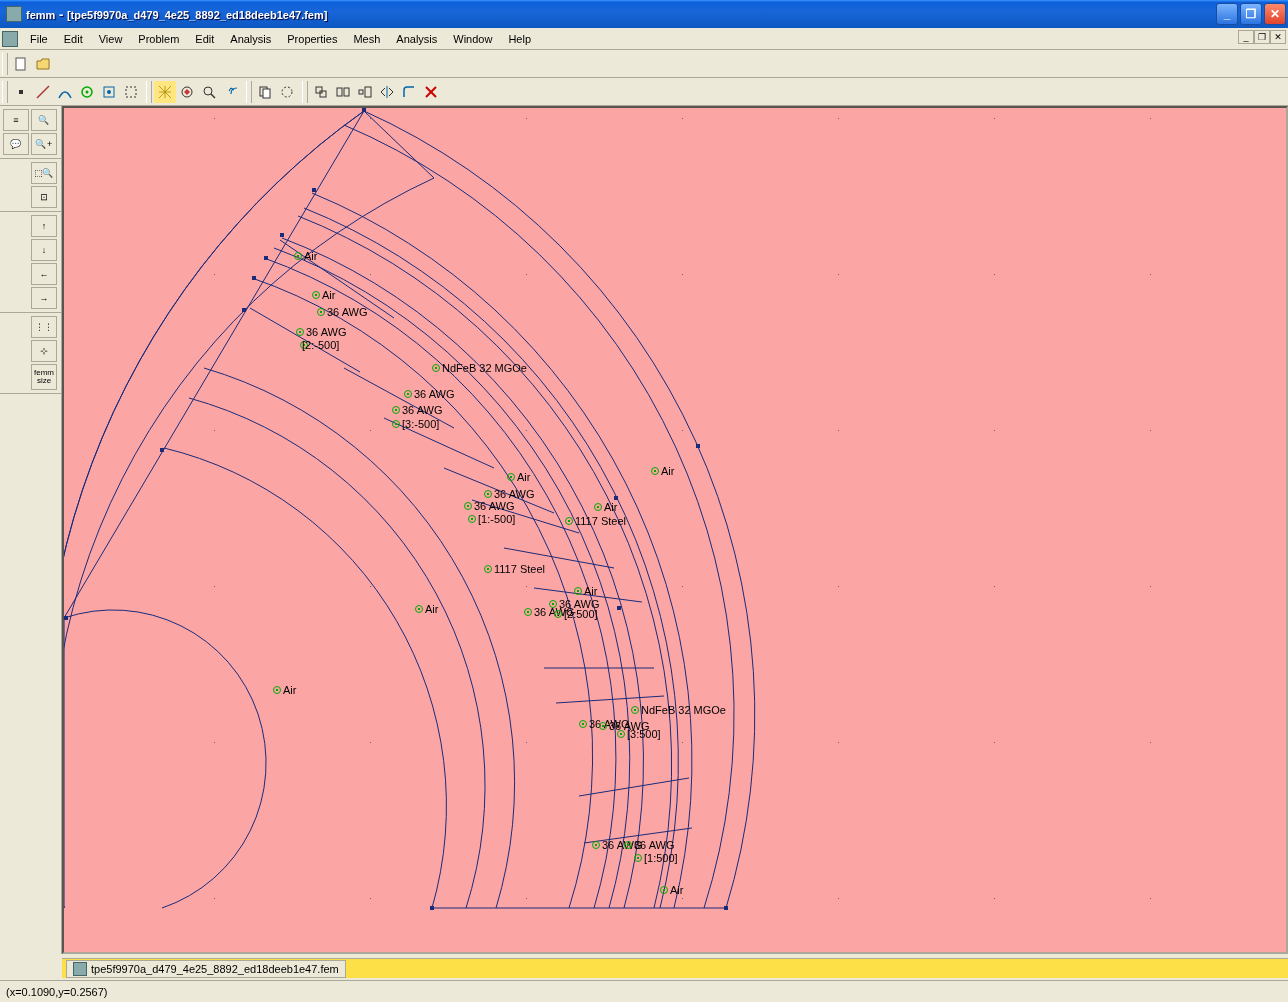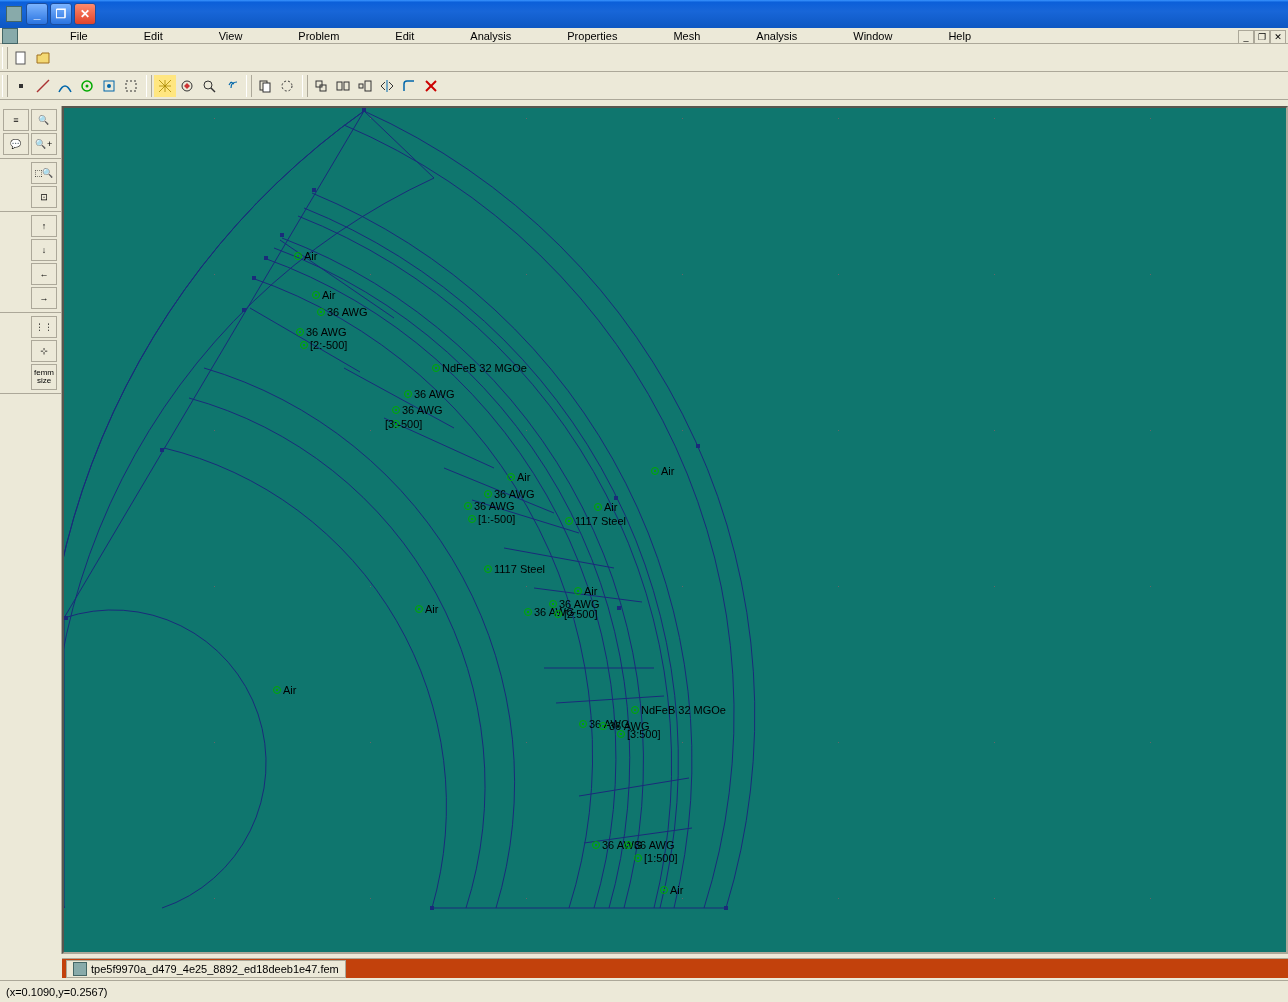--- a/index.html
+++ b/index.html
@@ -8,62 +8,65 @@
 
 .titlebar { height: 28px; background: linear-gradient(to bottom, #3a95ff 0%, #0b5fd9 8%, #1866d8 40%, #0d57c2 100%); display: flex; align-items: center; padding: 0 2px; color: white; font-weight: bold; }
 .titlebar .icon { width: 16px; height: 16px; background: #8aa; margin: 0 4px; border: 1px solid #466; }
 .titlebar .title { flex: 1; font-size: 13px; text-shadow: 1px 1px 1px #003; }
 .win-btns { display: flex; gap: 2px; }
 .win-btn { width: 22px; height: 22px; border-radius: 3px; border: 1px solid #1b4d9e; display: flex; align-items: center; justify-content: center; color: white; font-weight: bold; font-size: 12px; cursor: default; }
 .win-min, .win-max { background: linear-gradient(to bottom, #7bb4ff, #2b74e0); }
 .win-close { background: linear-gradient(to bottom, #ff8a6b, #e0432b); }
 
 
-.menubar { height: 16px; background: #ece9d8; display: flex; align-items: center; padding: 0 2px; border-bottom: 1px solid #aca899; position: relative; gap: 40px; }
+.menubar { height: 22px; background: #ece9d8; display: flex; align-items: center; padding: 0 2px; border-bottom: 1px solid #aca899; position: relative; }
 .menubar .menu-icon { width: 16px; height: 16px; background: #8aa; margin-right: 4px; border: 1px solid #466; }
 .menubar .menu-item { padding: 2px 8px; cursor: default; }
 .mdi-btns { position: absolute; right: 2px; top: 2px; display: flex; gap: 0; }
 .mdi-btn { width: 16px; height: 14px; border: 1px solid #aca899; background: #ece9d8; font-size: 9px; display: flex; align-items: center; justify-content: center; cursor: default; }
 
 
 .toolbar-row { height: 28px; background: #ece9d8; display: flex; align-items: center; border-bottom: 1px solid #aca899; padding: 0 2px; }
 .toolbar-row .grip { width: 6px; height: 22px; border-left: 1px solid #fff; border-right: 1px solid #aca899; margin-right: 2px; }
 .tbtn { width: 22px; height: 22px; border: 1px solid transparent; display: flex; align-items: center; justify-content: center; margin: 0 0px; cursor: default; }
 .tbtn.sep-after { margin-right: 4px; }
 .tbtn svg { width: 16px; height: 16px; }
 
 
 .main { position: absolute; top: 106px; left: 0; right: 0; bottom: 48px; display: flex; background: #ece9d8; }
 .side-toolbars { width: 62px; display: flex; flex-direction: column; border-right: 1px solid #aca899; }
 .side-col { display: flex; flex-wrap: wrap; width: 62px; padding: 2px; gap: 0; border-bottom: 1px solid #aca899; }
 .side-btn { width: 26px; height: 22px; border: 1px solid #aca899; background: #ece9d8; display: flex; align-items: center; justify-content: center; margin: 1px; cursor: default; font-size: 9px; }
 .grid-size-btn { width: 26px; height: 26px; font-size: 8px; text-align: center; line-height: 1; }
 
 
-.canvas { flex: 1; background: #0f766e; position: relative; border: 2px inset #aca899; overflow: hidden; }
+.canvas { flex: 1; background: #fca5a5; position: relative; border: 2px inset #aca899; overflow: hidden; }
 .canvas svg { position: absolute; top: 0; left: 0; }
 .label { position: absolute; font-size: 11px; color: #000; white-space: nowrap; }
 .block-marker { position: absolute; width: 8px; height: 8px; border: 1px solid #0a0; border-radius: 50%; }
 .block-marker::after { content: ''; position: absolute; width: 2px; height: 2px; background: #0a0; top: 2px; left: 2px; }
 
 
-.doc-tab-bar { position: absolute; bottom: 24px; left: 62px; right: 0; height: 20px; background: #c2410c; border-top: 1px solid #aca899; display: flex; align-items: center; padding: 0 4px; }
+.doc-tab-bar { position: absolute; bottom: 24px; left: 62px; right: 0; height: 20px; background: #fde047; border-top: 1px solid #aca899; display: flex; align-items: center; padding: 0 4px; }
 .doc-tab { background: #ece9d8; border: 1px solid #aca899; padding: 1px 6px; font-size: 11px; display: flex; align-items: center; gap: 4px; }
 .doc-tab .di { width: 14px; height: 14px; background: #8aa; border: 1px solid #466; }
 
 .statusbar { position: absolute; bottom: 0; left: 0; right: 0; height: 22px; background: #ece9d8; border-top: 1px solid #aca899; display: flex; align-items: center; padding: 0 6px; font-size: 11px; }
 
 
 .grid-dot { position: absolute; width: 1px; height: 1px; background: #666; }
 </style>
 </head>
 <body>
 
 <div class="titlebar">
   <div class="icon"></div>
+  <div class="title">
+    <span>femm</span> - <span>[tpe5f9970a_d479_4e25_8892_ed18deeb1e47.fem]</span>
+  </div>
   <div class="win-btns">
     <div class="win-btn win-min">_</div>
     <div class="win-btn win-max">❐</div>
     <div class="win-btn win-close">✕</div>
   </div>
 </div>
 
 <div class="menubar">
   <div class="menu-icon"></div>
   <div class="menu-item">File</div>
@@ -303,29 +306,29 @@
     <div id="labels-container">
         <div class="block-marker" style="left: 230px; top: 144px;"></div>
         <div class="label" style="left: 240px; top: 142px;">Air</div>
         <div class="block-marker" style="left: 248px; top: 183px;"></div>
         <div class="label" style="left: 258px; top: 181px;">Air</div>
         <div class="block-marker" style="left: 253px; top: 200px;"></div>
         <div class="label" style="left: 263px; top: 198px;">36 AWG</div>
         <div class="block-marker" style="left: 232px; top: 220px;"></div>
         <div class="label" style="left: 242px; top: 218px;">36 AWG</div>
         <div class="block-marker" style="left: 236px; top: 233px;"></div>
-        <div class="label" style="left: 246px; top: 231px;">[2:-500]</div>
+        <div class="label" style="left: 238px; top: 231px;">[2:-500]</div>
         <div class="block-marker" style="left: 368px; top: 256px;"></div>
         <div class="label" style="left: 378px; top: 254px;">NdFeB 32 MGOe</div>
         <div class="block-marker" style="left: 340px; top: 282px;"></div>
         <div class="label" style="left: 350px; top: 280px;">36 AWG</div>
         <div class="block-marker" style="left: 328px; top: 298px;"></div>
         <div class="label" style="left: 338px; top: 296px;">36 AWG</div>
         <div class="block-marker" style="left: 328px; top: 312px;"></div>
-        <div class="label" style="left: 321px; top: 310px;">[3:-500]</div>
+        <div class="label" style="left: 338px; top: 310px;">[3:-500]</div>
         <div class="block-marker" style="left: 443px; top: 365px;"></div>
         <div class="label" style="left: 453px; top: 363px;">Air</div>
         <div class="block-marker" style="left: 420px; top: 382px;"></div>
         <div class="label" style="left: 430px; top: 380px;">36 AWG</div>
         <div class="block-marker" style="left: 400px; top: 394px;"></div>
         <div class="label" style="left: 410px; top: 392px;">36 AWG</div>
         <div class="block-marker" style="left: 404px; top: 407px;"></div>
         <div class="label" style="left: 414px; top: 405px;">[1:-500]</div>
         <div class="block-marker" style="left: 587px; top: 359px;"></div>
         <div class="label" style="left: 597px; top: 357px;">Air</div>

